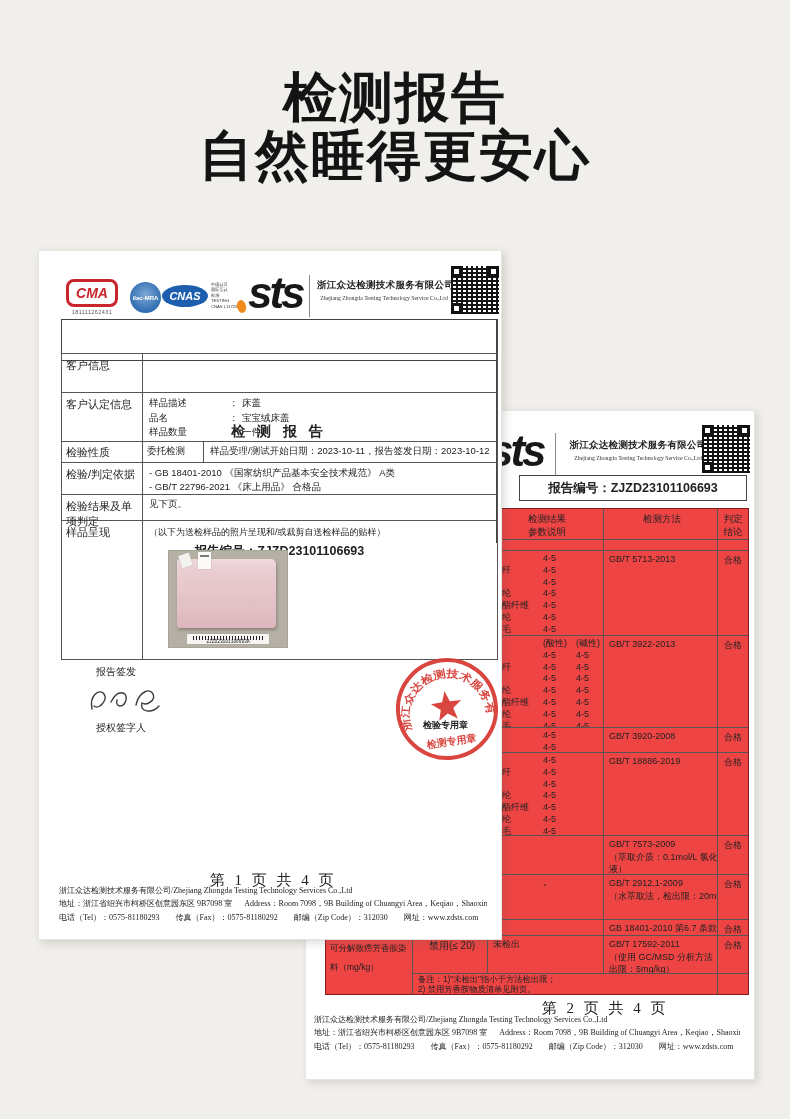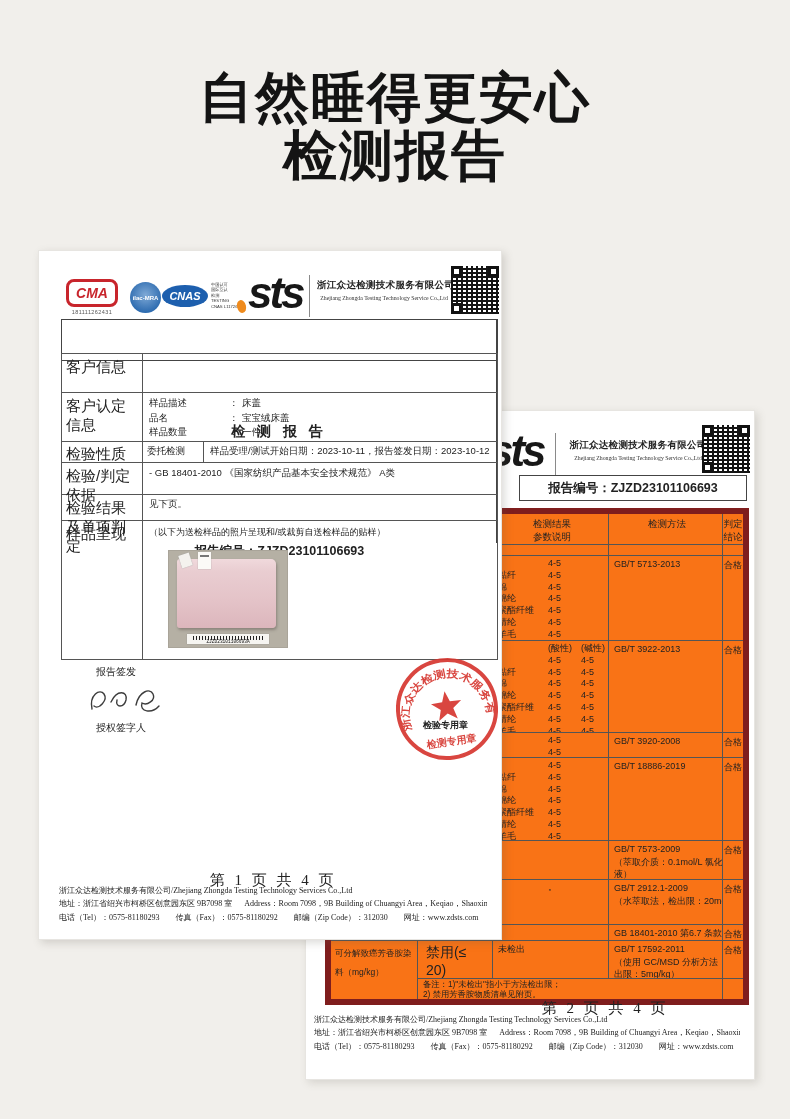--- a/index.html
+++ b/index.html
@@ -51,21 +51,21 @@
     font-size:14px;font-weight:bold;letter-spacing:4px;}
   .bar .cellR{flex:1;display:flex;align-items:center;justify-content:center;font-size:12.5px;font-weight:bold;}
   .bar2{position:absolute;height:26px;border:1px solid #444;box-sizing:border-box;
     display:flex;align-items:center;justify-content:center;font-size:12.5px;font-weight:bold;}
 
   
   .itable{position:absolute;left:22px;top:102px;width:437px;border:1px solid #555;box-sizing:border-box;}
   .irow{display:flex;border-top:1px solid #555;}
   .irow:first-child{border-top:none;}
   .ilabel{flex:0 0 81px;border-right:1px solid #555;box-sizing:border-box;
-    font-size:15px;padding:4px 3px 0 4px;}
+    font-size:11px;padding:4px 3px 0 4px;}
   .icell{flex:1;font-size:9.5px;padding:3px 6px 0 6px;box-sizing:border-box;overflow:hidden;}
   .icell2{flex:0 0 61px;border-right:1px solid #555;box-sizing:border-box;font-size:9.5px;padding:3px 4px 0 4px;}
   .pairs .li-row{line-height:14.5px;white-space:nowrap;}
   .pairs .li-c0{display:inline-block;width:80px;}
   .pairs .li-c1{display:inline-block;width:13px;}
   .deps .li-row{line-height:13.5px;white-space:nowrap;}
 
   
   .photo{position:absolute;width:120px;height:98px;background:#b5b0a4;box-shadow:0 0 0 1px #a9a499 inset;}
   .fabric{position:absolute;left:9px;top:9px;right:12px;bottom:20px;background:
@@ -84,46 +84,46 @@
   .sig-label{position:absolute;font-size:10px;color:#222;}
   .stamp{position:absolute;transform:rotate(-8deg);opacity:.92;}
   .stamp-under{position:absolute;font-size:9px;font-weight:bold;color:#222;}
 
   
   .ftr{position:absolute;left:20px;right:14px;font-family:"Liberation Serif","DejaVu Serif",serif;color:#222;}
   .ftr-page{font-size:15px;letter-spacing:3px;text-align:center;}
   .ftr-line{font-size:8px;line-height:13px;white-space:pre;overflow:hidden;}
 
   
-  .rtable{position:absolute;left:19px;top:97px;width:424px;border:6px solid #7f1d1d;box-sizing:border-box;background:#f97316;}
+  .rtable{position:absolute;left:19px;top:97px;width:424px;border:1px solid #7f1d1d;box-sizing:border-box;background:#ef4444;}
   .p2row{display:flex;border-top:1px solid #555;overflow:hidden;box-sizing:border-box;}
   .p2row:first-child{border-top:none;}
   .c1{flex:0 0 86px;box-sizing:border-box;font-size:8.5px;line-height:19px;padding:3px 4px 0 4px;word-break:break-all;}
-  .c2{flex:0 0 75px;border-left:1px solid #555;box-sizing:border-box;font-size:14px;padding:3px 4px 0 8px;}
+  .c2{flex:0 0 75px;border-left:1px solid #555;box-sizing:border-box;font-size:10px;padding:3px 4px 0 16px;}
   .c3{flex:0 0 116px;border-left:1px solid #555;box-sizing:border-box;font-size:9px;padding:2px 2px 0 5px;overflow:hidden;}
   .c4{flex:0 0 114px;border-left:1px solid #555;box-sizing:border-box;font-size:9px;line-height:12.5px;padding:2px 2px 0 5px;overflow:hidden;}
   .c5{flex:1;border-left:1px solid #555;box-sizing:border-box;font-size:9px;text-align:center;padding-top:3px;}
   .hdrrow .c3,.hdrrow .c4,.hdrrow .c5{font-size:9.5px;text-align:center;line-height:13px;padding-top:3px;}
   .fibers .li-row{line-height:11.8px;white-space:nowrap;}
   .fibers .li-c0{display:inline-block;width:50px;}
   .fibers .li-c1{display:inline-block;width:33px;}
   .methods .li-row{white-space:nowrap;}
   .remark-cell{flex:0 0 305px;border-left:1px solid #555;border-top:1px solid #555;box-sizing:border-box;
     font-size:8.3px;padding:1px 4px 0 5px;}
   .remark-cell .li-row{line-height:9.8px;white-space:nowrap;}
   .c5e{flex:1;border-left:1px solid #555;border-top:1px solid #555;box-sizing:border-box;}
   .c1e{flex:0 0 86px;}
   svg text{font-family:"Liberation Sans","DejaVu Sans",sans-serif;}
 </style>
 </head>
 <body>
 
 <div class="hero">
+  <div>检测报告</div>
   <div>自然睡得更安心</div>
-  <div>检测报告</div>
 </div>
 
 <div class="page" id="page2">
   <div class="sts-dot" style="left:172px;top:47px;"></div>
   <div class="sts-text" style="left:183px;top:20px;">sts</div>
   <div class="hdr-divider" style="left:249px;top:22px;height:42px;"></div>
   <div class="hdr-company" style="left:257px;top:28px;">
     <div class="hdr-company-cn">浙江众达检测技术服务有限公司</div>
     <div class="hdr-company-en">Zhejiang Zhongda Testing Technology Service Co.,Ltd</div>
   </div>
@@ -330,20 +330,21 @@
     </div>
     <div class="irow" style="height:20px;">
       <div class="ilabel" style="padding-top:3px;">检验性质</div>
       <div class="icell2">委托检测</div>
       <div class="icell">样品受理/测试开始日期：2023-10-11，报告签发日期：2023-10-12</div>
     </div>
     <div class="irow" style="height:31px;">
       <div class="ilabel">检验/判定依据</div>
       <div class="icell deps">
           <div class="li-row">- GB 18401-2010 《国家纺织产品基本安全技术规范》 A类</div>
+          <div class="li-row">- GB/T 22796-2021 《床上用品》 合格品</div>
         </div>
     </div>
     <div class="irow" style="height:25px;">
       <div class="ilabel">检验结果及单项判定</div>
       <div class="icell">见下页。</div>
     </div>
     <div class="irow" style="height:138px;">
       <div class="ilabel">样品呈现</div>
       <div class="icell" style="position:relative;">
         <div style="font-size:9px;margin-top:2px;">（以下为送检样品的照片呈现和/或裁剪自送检样品的贴样）</div>

